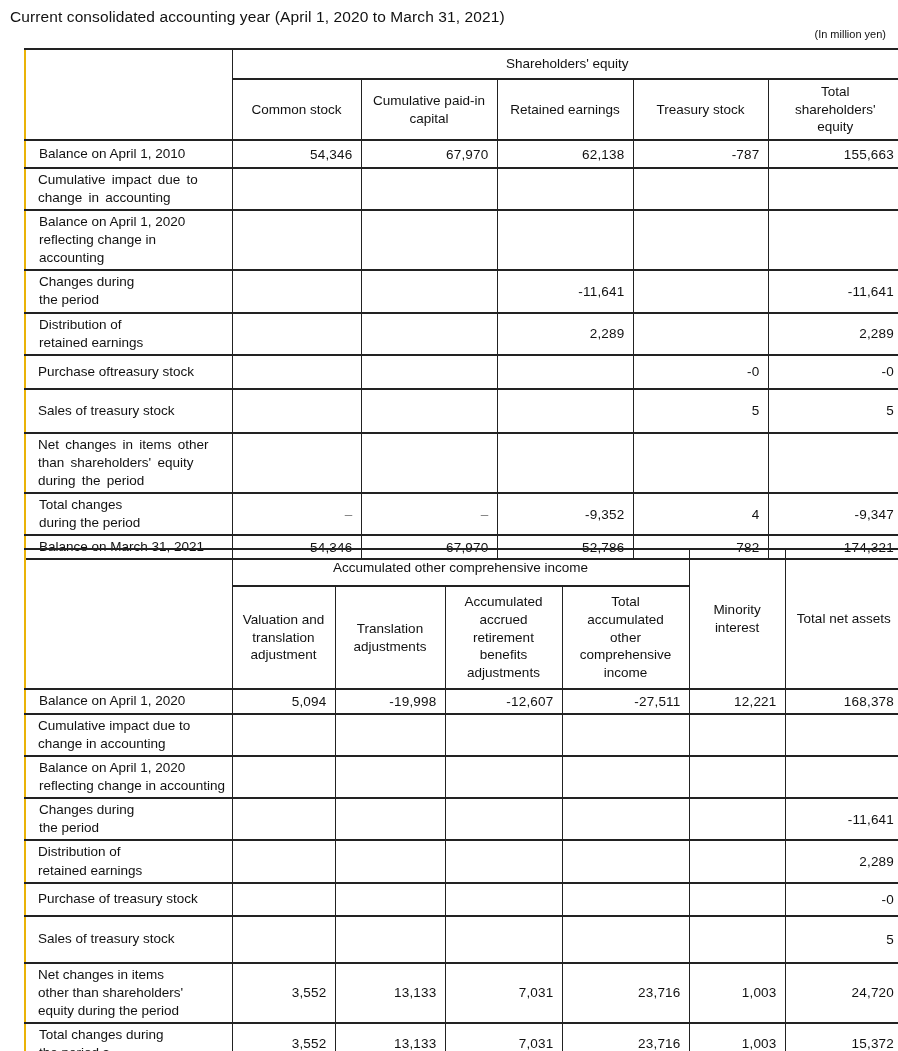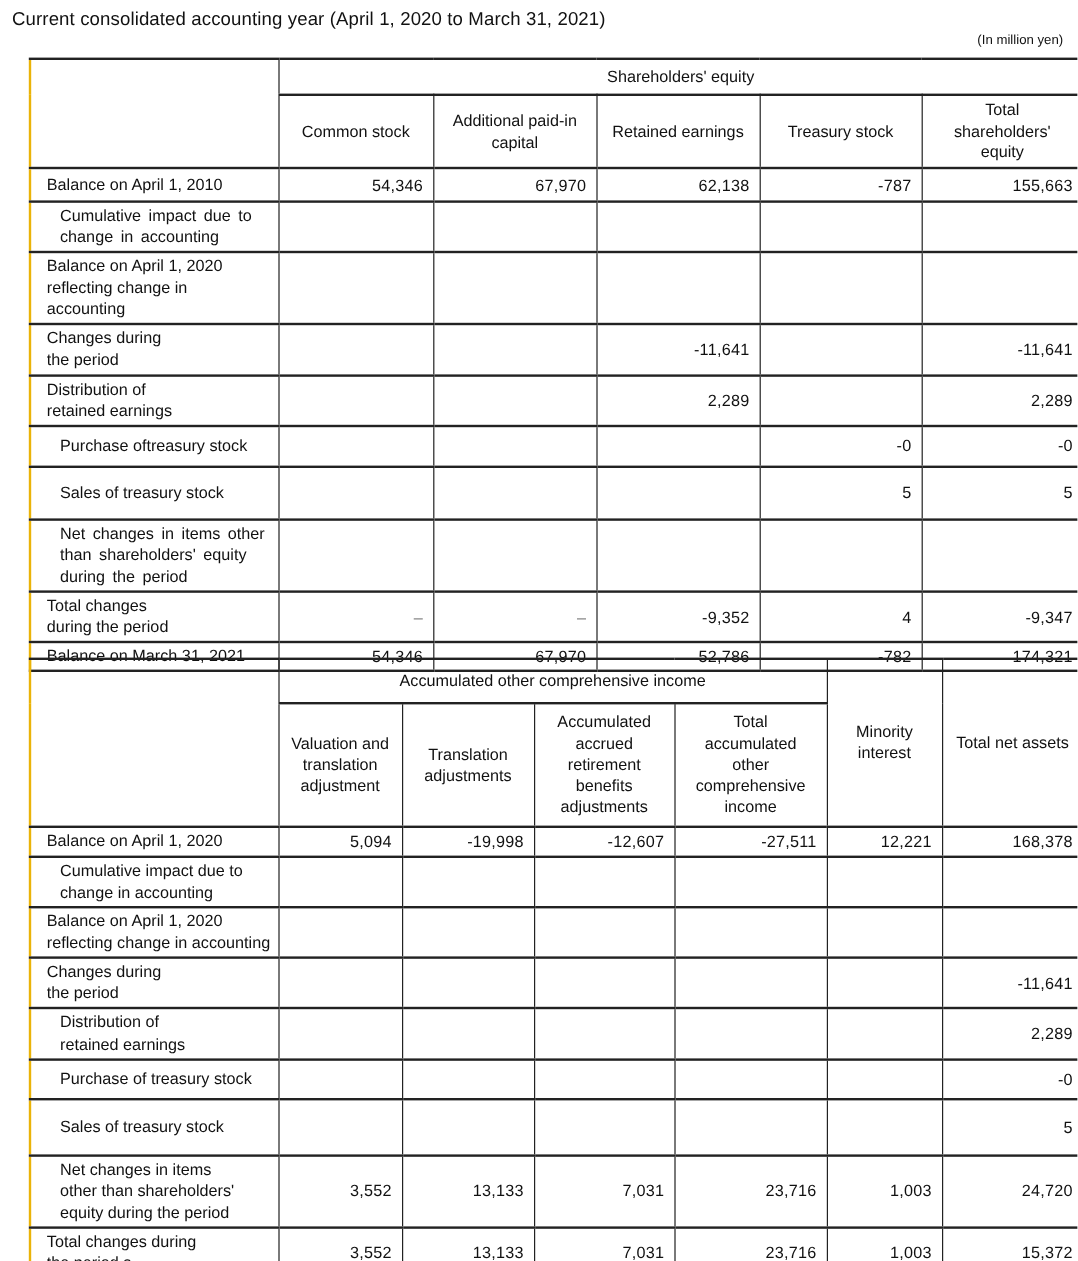--- a/index.html
+++ b/index.html
@@ -52,21 +52,21 @@
     padding: 2px 3px;
   }
   th.group-head { font-size: 14px; }
   td.label {
     font-size: 13.5px;
     text-align: left;
     line-height: 1.34;
     white-space: pre-line;
     padding: 2px 4px 2px 13px;
   }
-  td.label.indent { padding-left: 24px; }
+  td.label.indent { padding-left: 12px; }
   td.num {
     font-size: 13.5px;
     text-align: right;
     padding: 2px 8px 2px 2px;
     letter-spacing: 0.2px;
   }
   td.num.dash { color: #777; }
   
   #t1 thead tr:nth-child(1) { height: 30px; }
   #t1 thead tr:nth-child(2) { height: 61px; }
@@ -114,21 +114,21 @@
         <col style="width:135px">
         <col style="width:135px">
     </colgroup>
     <thead>
         <tr>
           <th rowspan="2"></th>
           <th colspan="5" class="group-head">Shareholders' equity</th>
         </tr>
         <tr>
           <th>Common stock</th>
-          <th>Additional paid-in
+          <th>Cumulative paid-in
 capital</th>
           <th>Retained earnings</th>
           <th>Treasury stock</th>
           <th>Total
 shareholders'
 equity</th>
         </tr>
       </thead>
     <tbody>
         <tr>

